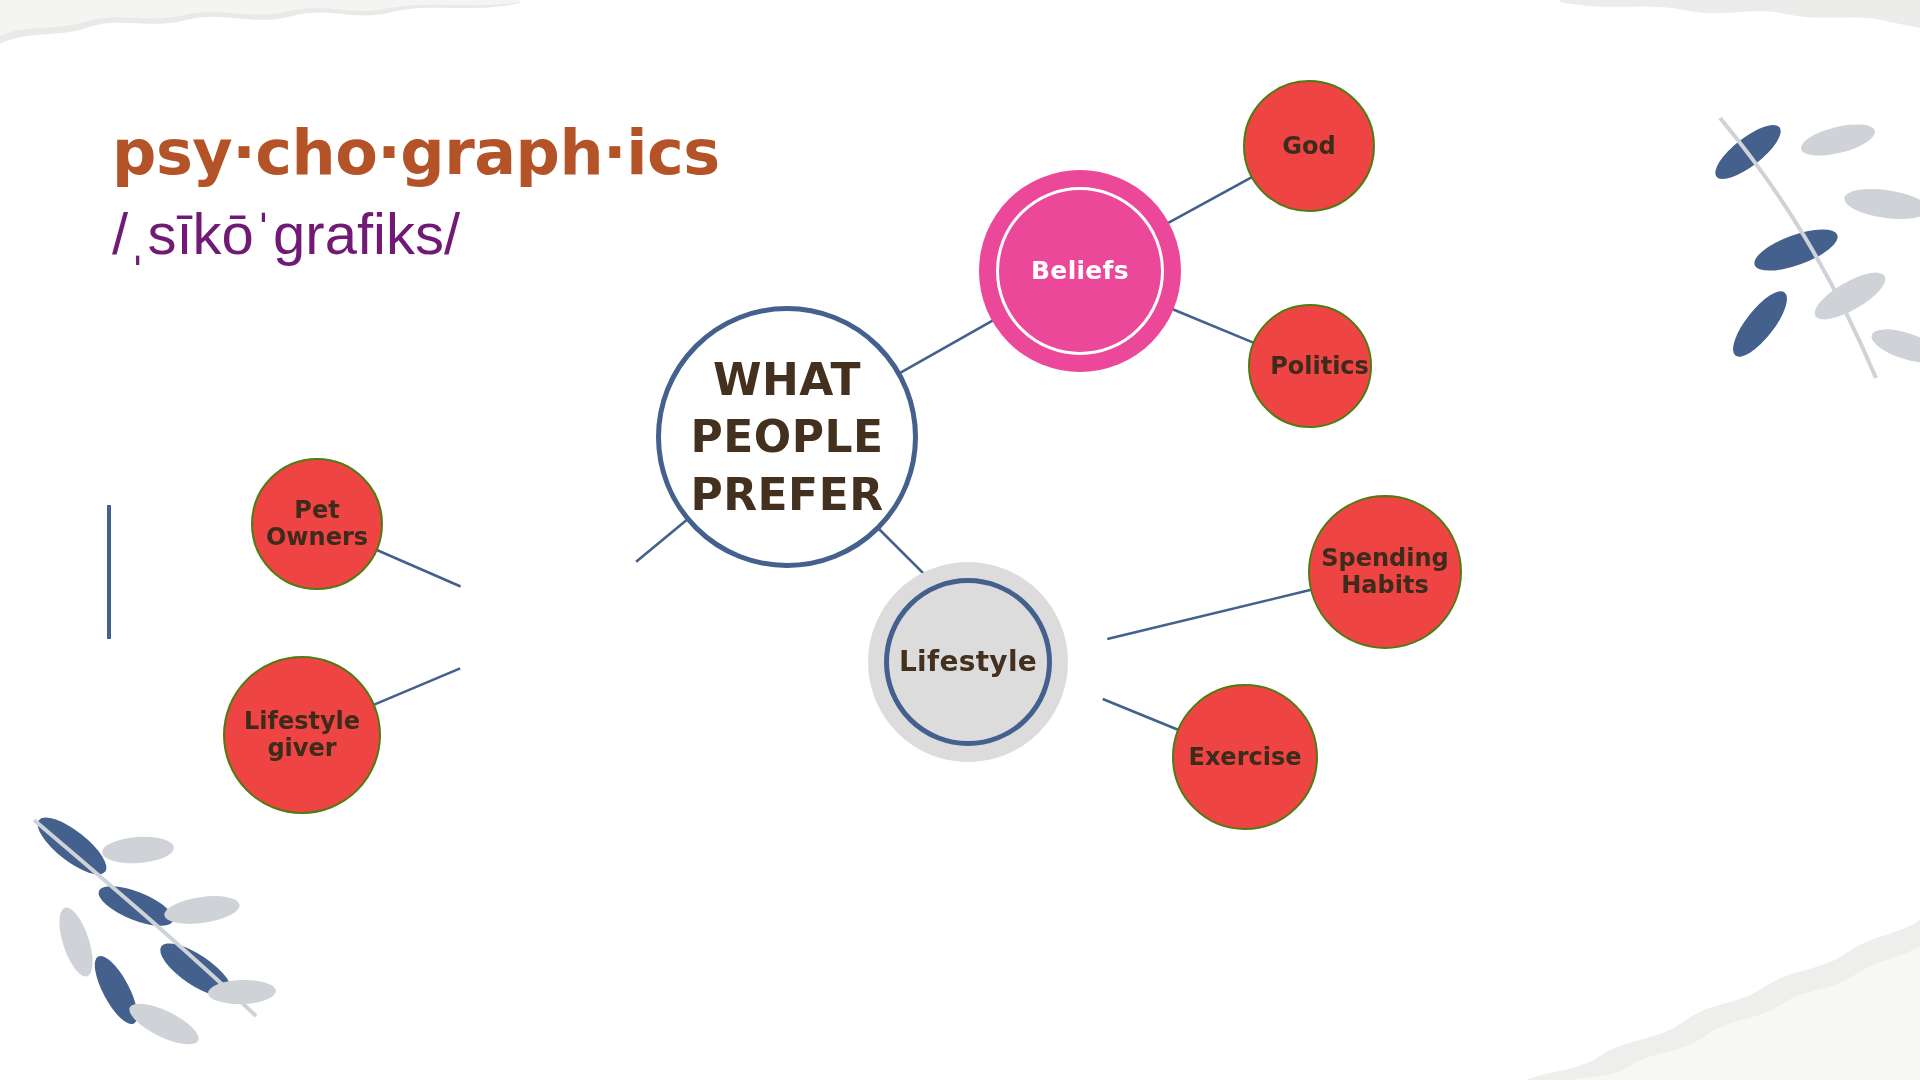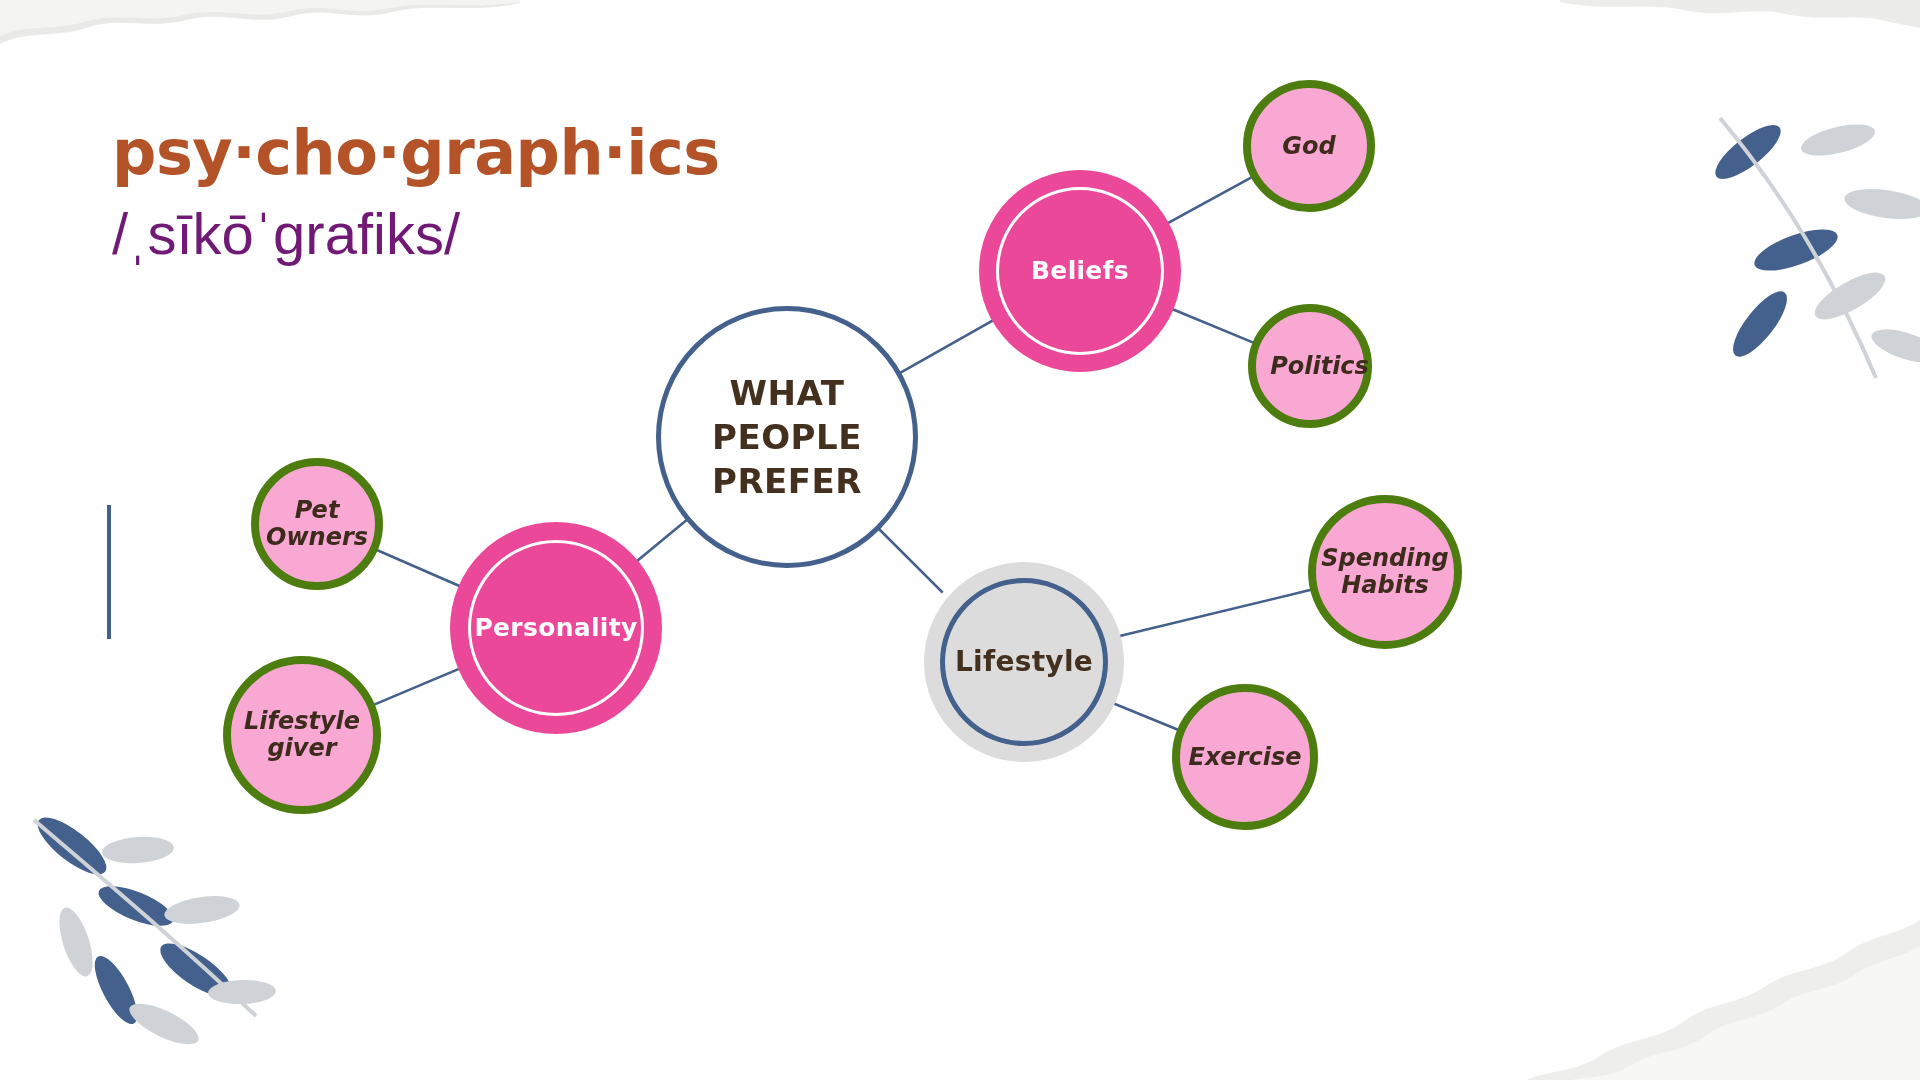--- a/index.html
+++ b/index.html
@@ -35,26 +35,26 @@
   #diagram{position:absolute;left:0;top:0;width:1920px;height:1080px;}
 
   .node{
     position:absolute;border-radius:50%;
     display:flex;align-items:center;justify-content:center;
     text-align:center;box-sizing:border-box;
     font-weight:700;line-height:1.12;
   }
   
   .node.outline{
-    background:#f9a8d4;border:8px solid #4d7c0f;color:#3d2b1c;font-style:italic;
+    background:#ef4444;border:2px solid #4d7c0f;color:#3d2b1c;
   }
   
   .node.center{
     background:#ffffff;border:5px solid #44608c;color:#44301e;
-    font-size:34px;letter-spacing:0.5px;line-height:1.30;
+    font-size:44px;letter-spacing:0.5px;line-height:1.30;
   }
   
   .node.filled{
     background:#ec4899;color:#ffffff;border:none;
   }
   .node.filled .ring{
     position:absolute;border-radius:50%;
     border:3px solid #ffffff;box-sizing:border-box;
   }
   .node.filled .lbl{position:relative;z-index:2;}
@@ -157,25 +157,21 @@
     </svg>
 
   <div id="diagram">
       <div class="node center" style="left: 656px; top: 306px; width: 262px; height: 262px;">
         <span style="padding: 0px 16px;">WHAT PEOPLE PREFER</span>
       </div>
       <div class="node filled" style="left: 979px; top: 170px; width: 202px; height: 202px;">
         <span class="ring" style="left: 17px; top: 17px; width: 168px; height: 168px;"></span>
         <span class="lbl hub-txt">Beliefs</span>
       </div>
-      <div class="node filled" style="left: 450px; top: 522px; width: 212px; height: 212px;">
-        <span class="ring" style="left: 18px; top: 18px; width: 176px; height: 176px;"></span>
-        <span class="lbl hub-txt">Personality</span>
-      </div>
-      <div class="node grey" style="left: 924px; top: 562px; width: 200px; height: 200px;">
+      <div class="node grey" style="left: 868px; top: 562px; width: 200px; height: 200px;">
         <span class="ring" style="left: 16px; top: 16px; width: 168px; height: 168px;"></span>
         <span class="lbl hub-txt-lg">Lifestyle</span>
       </div>
       <div class="node outline" style="left: 1243px; top: 80px; width: 132px; height: 132px;">
         <span class="leaf-txt" style="padding: 0px 8px;">God</span>
       </div>
       <div class="node outline" style="left: 1248px; top: 304px; width: 124px; height: 124px;">
         <span class="leaf-txt" style="padding: 0px 8px; margin-left: 19px;">Politics</span>
       </div>
       <div class="node outline" style="left: 251px; top: 458px; width: 132px; height: 132px;">

